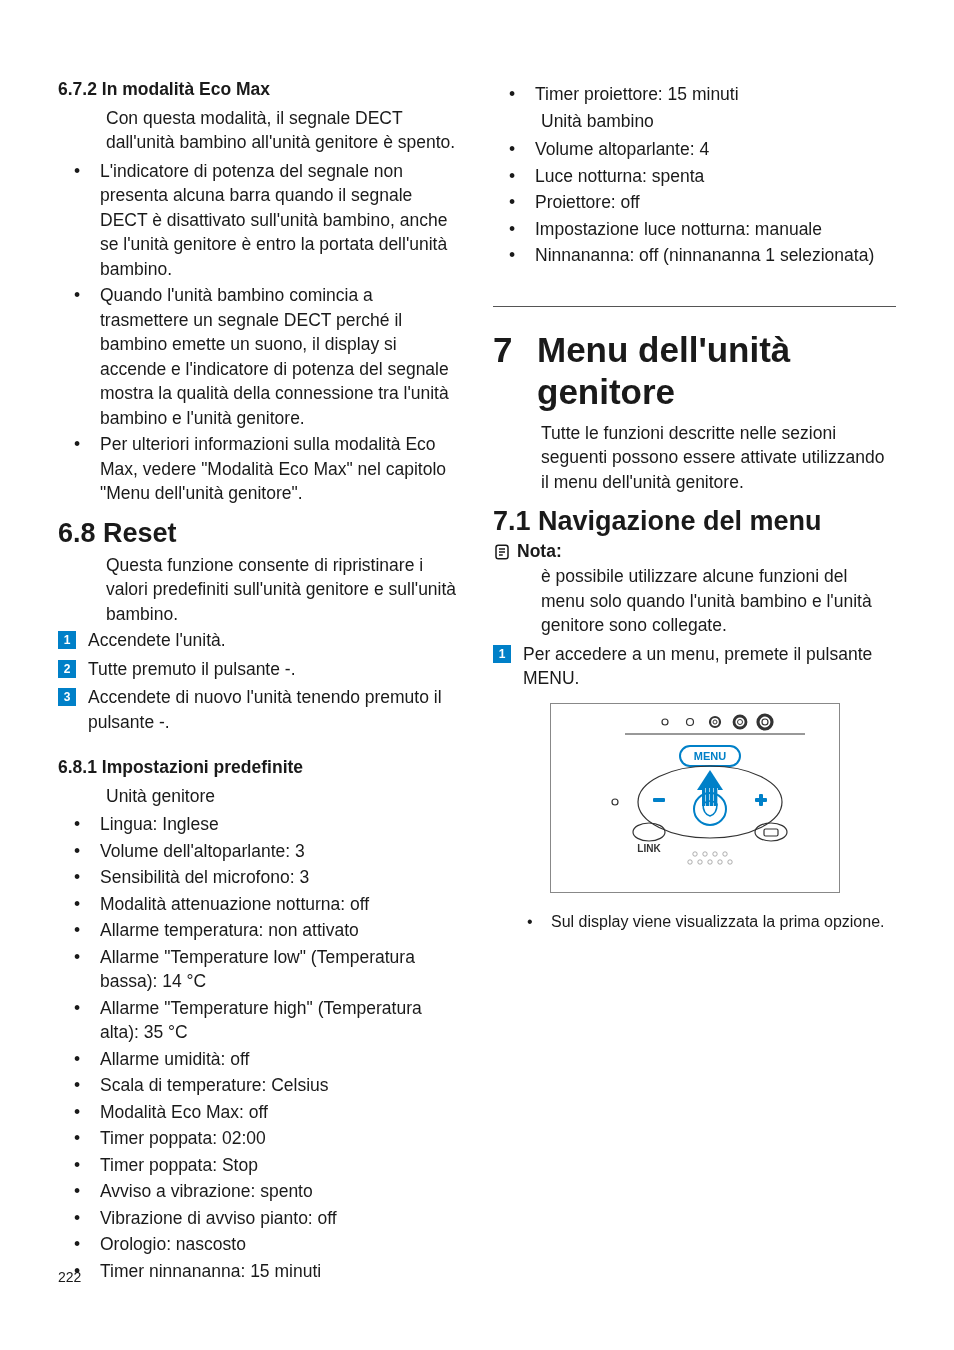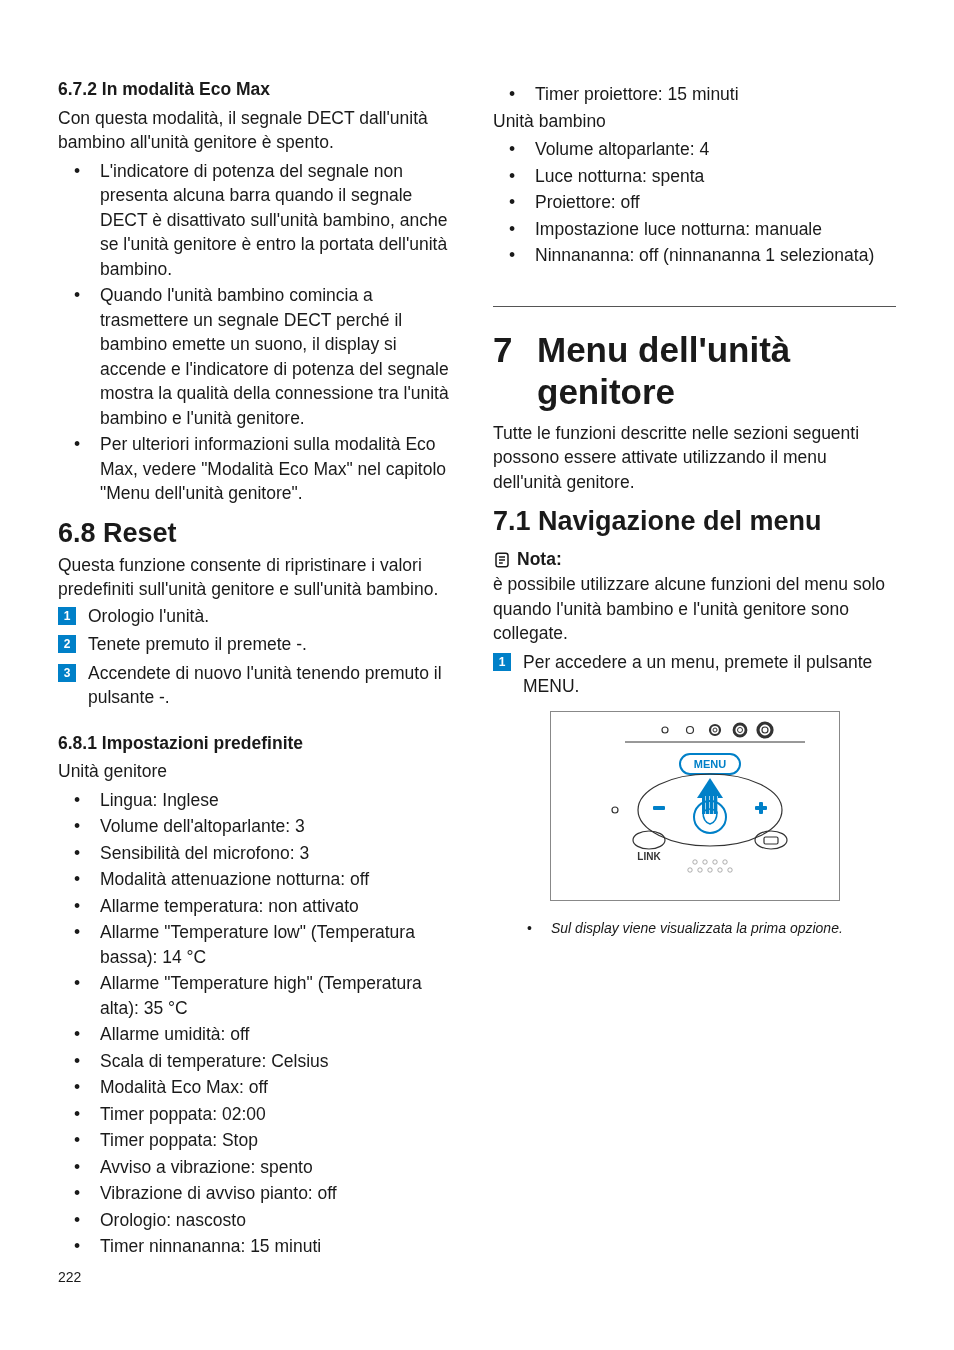--- a/index.html
+++ b/index.html
@@ -23,20 +23,21 @@
   .h-sub {
     font-weight: 700;
     font-size: 17.5px;
     margin-bottom: 4px;
     line-height: 1.35;
   }
   .body-text {
     font-size: 17.5px;
     line-height: 1.4;
     font-weight: 400;
+    margin-left: 48px;
   }
   ul.bullets {
     list-style: none;
     margin-top: 4px;
   }
   ul.bullets > li {
     position: relative;
     padding-left: 42px;
     font-size: 17.5px;
     line-height: 1.4;
@@ -102,32 +103,31 @@
     bottom: 65px;
     font-size: 14px;
   }
   .note-head {
     font-weight: 700;
     font-size: 17.5px;
     display: flex;
     align-items: center;
     gap: 6px;
     margin-bottom: 2px;
-    margin-top: 12px;
+    margin-top: 4px;
   }
   .note-icon-svg { width: 18px; height: 18px; flex: 0 0 auto; }
   ul.subbullets {
     list-style: none;
   }
   ul.subbullets > li {
     position: relative;
     padding-left: 58px;
-    font-size: 14px;
-    line-height: 1.4;
-    font-style: italic;
+    font-size: 16px;
+    line-height: 1.4;
   }
   ul.subbullets > li::before {
     content: "•";
     position: absolute;
     left: 34px;
     top: 0;
     font-style: normal;
   }
   .illus-box {
     border: 1px solid #888;
@@ -150,22 +150,22 @@
     <div class="body-text">Con questa modalità, il segnale DECT dall'unità bambino all'unità genitore è spento.</div>
     <ul class="bullets">
       <li>L'indicatore di potenza del segnale non presenta alcuna barra quando il segnale DECT è disattivato sull'unità bambino, anche se l'unità genitore è entro la portata dell'unità bambino.</li>
       <li>Quando l'unità bambino comincia a trasmettere un segnale DECT perché il bambino emette un suono, il display si accende e l'indicatore di potenza del segnale mostra la qualità della connessione tra l'unità bambino e l'unità genitore.</li>
       <li>Per ulteriori informazioni sulla modalità Eco Max, vedere "Modalità Eco Max" nel capitolo "Menu dell'unità genitore".</li>
     </ul>
 
     <div class="h2">6.8 Reset</div>
     <div class="body-text">Questa funzione consente di ripristinare i valori predefiniti sull'unità genitore e sull'unità bambino.</div>
     <ol class="numsteps">
-      <li><span class="numbox">1</span><span>Orologio l'unità.</span></li>
-      <li><span class="numbox">2</span><span>Tenete premuto il premete -.</span></li>
+      <li><span class="numbox">1</span><span>Accendete l'unità.</span></li>
+      <li><span class="numbox">2</span><span>Tutte premuto il pulsante -.</span></li>
       <li><span class="numbox">3</span><span>Accendete di nuovo l'unità tenendo premuto il pulsante -.</span></li>
     </ol>
 
     <div class="h-sub section-gap">6.8.1 Impostazioni predefinite</div>
     <div class="body-text">Unità genitore</div>
     <ul class="bullets tight">
       <li>Lingua: Inglese</li>
       <li>Volume dell'altoparlante: 3</li>
       <li>Sensibilità del microfono: 3</li>
       <li>Modalità attenuazione notturna: off</li>

